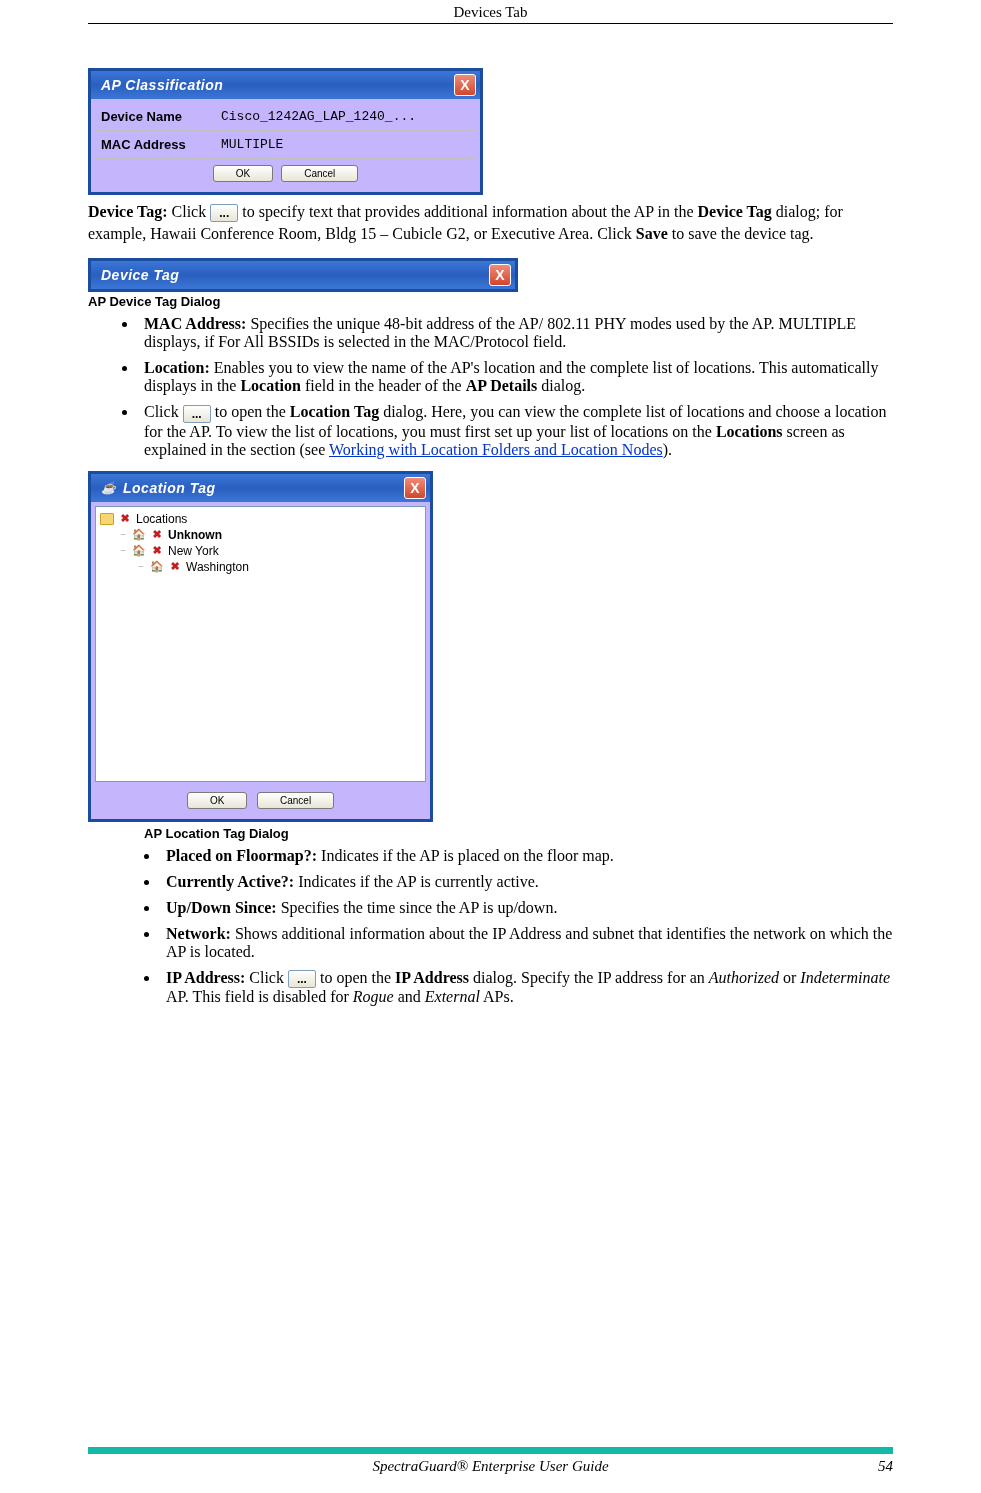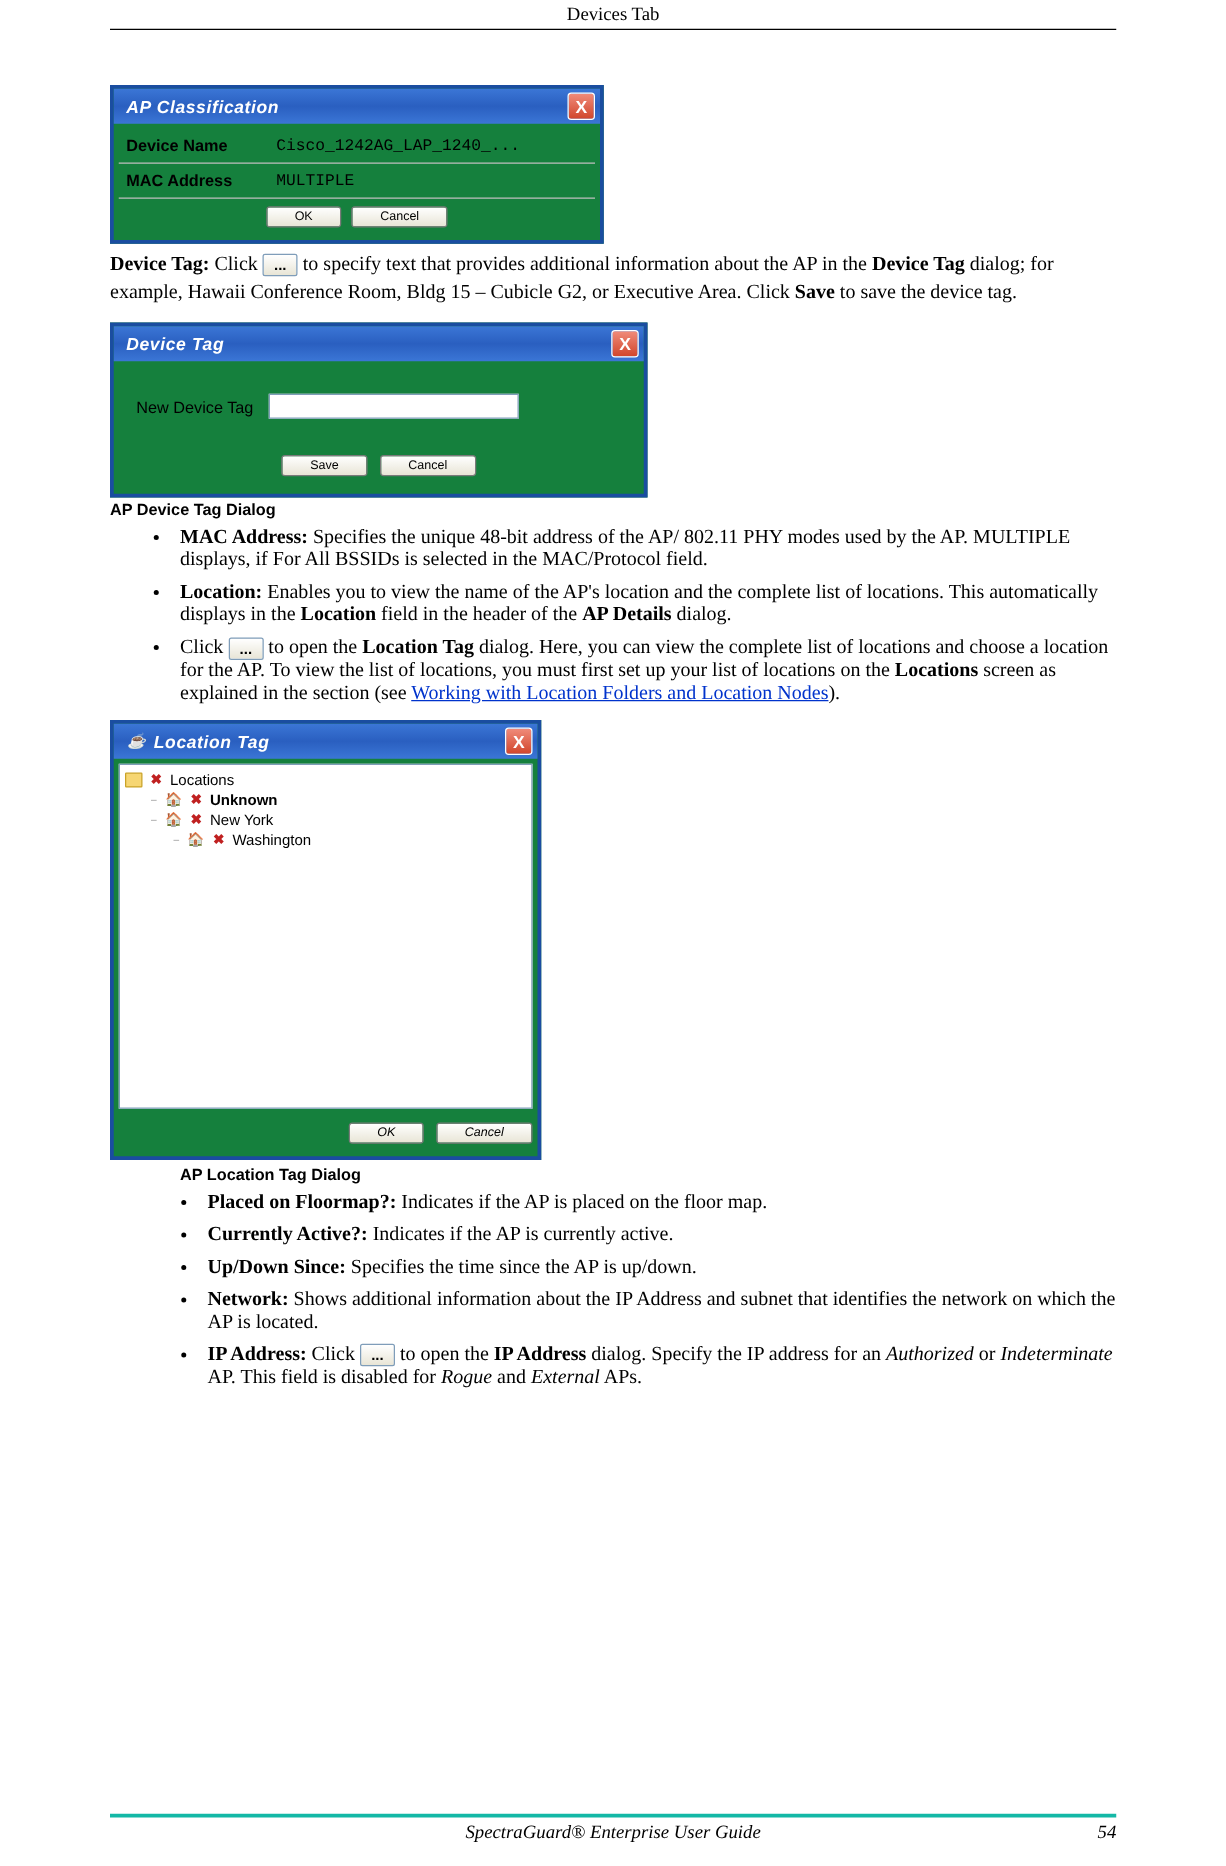--- a/index.html
+++ b/index.html
@@ -22,21 +22,21 @@
     border-bottom: 1px solid #000;
     padding: 4px 0 2px 0;
     font-size: 15px;
   }
   .content { padding-top: 40px; }
 
   
   .dialog {
     display: inline-block;
     border: 3px solid #1a4da0;
-    background: #15803d;
+    background: #c4b5fd;
     font-family: Tahoma, sans-serif;
     font-size: 13px;
     color: #000;
     margin-top: 4px;
   }
   .dialog .titlebar {
     display: flex;
     align-items: center;
     justify-content: space-between;
     background: linear-gradient(to bottom, #3b76d6 0%, #2a5fc0 50%, #3b76d6 100%);
@@ -151,21 +151,21 @@
   .tree-row .red-dot { color: #c02020; font-weight: bold; }
   .tree-row .label { }
   .tree-row.sel .label { font-weight: bold; }
   .indent-1 { margin-left: 18px; }
   .indent-2 { margin-left: 36px; }
 
   .footer {
     position: absolute;
     bottom: 18px;
     left: 32px; right: 32px;
-    border-top: 3px solid #14b8a6;
+    border-top: 7px solid #14b8a6;
     padding-top: 4px;
     display: flex;
     justify-content: space-between;
     font-style: italic;
     font-size: 15px;
   }
   .footer .pgnum { font-style: italic; }
 
   .java-icon {
     width: 16px; height: 16px; display:inline-flex; align-items:center; justify-content:center;
@@ -210,30 +210,20 @@
 
     <p>
       <span class="b">Device Tag: </span><span>Click </span><span class="ellipsis-btn">...</span><span> to specify text that provides additional information about the AP in the </span><span class="b">Device Tag</span><span> dialog; for example, Hawaii Conference Room, Bldg 15 – Cubicle G2, or Executive Area. Click </span><span class="b">Save</span><span> to save the device tag.</span>
     </p>
 
     
     <div class="dialog" style="width:430px;">
       <div class="titlebar">
         <span class="title-text">Device Tag</span>
         <span class="close-btn">X</span>
-      </div>
-      <div class="body" style="padding:24px 18px 14px 18px;">
-        <div class="field-row" style="gap:12px;">
-          <div style="font-family:Tahoma,sans-serif;">New  Device Tag</div>
-          <div class="text-input"></div>
-        </div>
-        <div style="text-align:center; margin-top:26px;">
-          <span class="win-btn">Save</span>
-          <span class="win-btn" style="margin-left:6px;">Cancel</span>
-        </div>
       </div>
     </div>
     <div class="caption-tight">AP Device Tag Dialog</div>
 
     <ul class="bullets">
       <li>
         <span class="b">MAC Address: </span><span>Specifies the unique 48-bit address of the AP/ 802.11 PHY modes used by the AP. MULTIPLE displays, if For All BSSIDs is selected in the MAC/Protocol field.</span>
       </li>
       <li>
         <span class="b">Location: </span><span>Enables you to view the name of the AP's location and the complete list of locations. This automatically displays in the </span><span class="b">Location</span><span> field in the header of the </span><span class="b">AP Details</span><span> dialog.</span>
@@ -271,21 +261,21 @@
             <span class="red-dot node-icon">✖</span>
             <span class="label">New York</span>
           </div>
           <div class="tree-row indent-2">
             <span class="twist">⎯</span>
             <span class="node-icon">🏠</span>
             <span class="red-dot node-icon">✖</span>
             <span class="label">Washington</span>
           </div>
         </div>
-        <div style="text-align:right; margin:10px 0 6px 0;font-style:italic;">
+        <div style="text-align:center; margin:10px 0 6px 0;">
           <span class="win-btn">OK</span>
           <span class="win-btn" style="margin-left:6px;">Cancel</span>
         </div>
       </div>
     </div>
     <div class="caption" style="margin-left:56px;">AP Location Tag Dialog</div>
 
     <ul class="bullets bullets-indent">
       <li>
         <span class="b">Placed on Floormap?: </span><span>Indicates if the AP is placed on the floor map.</span>

